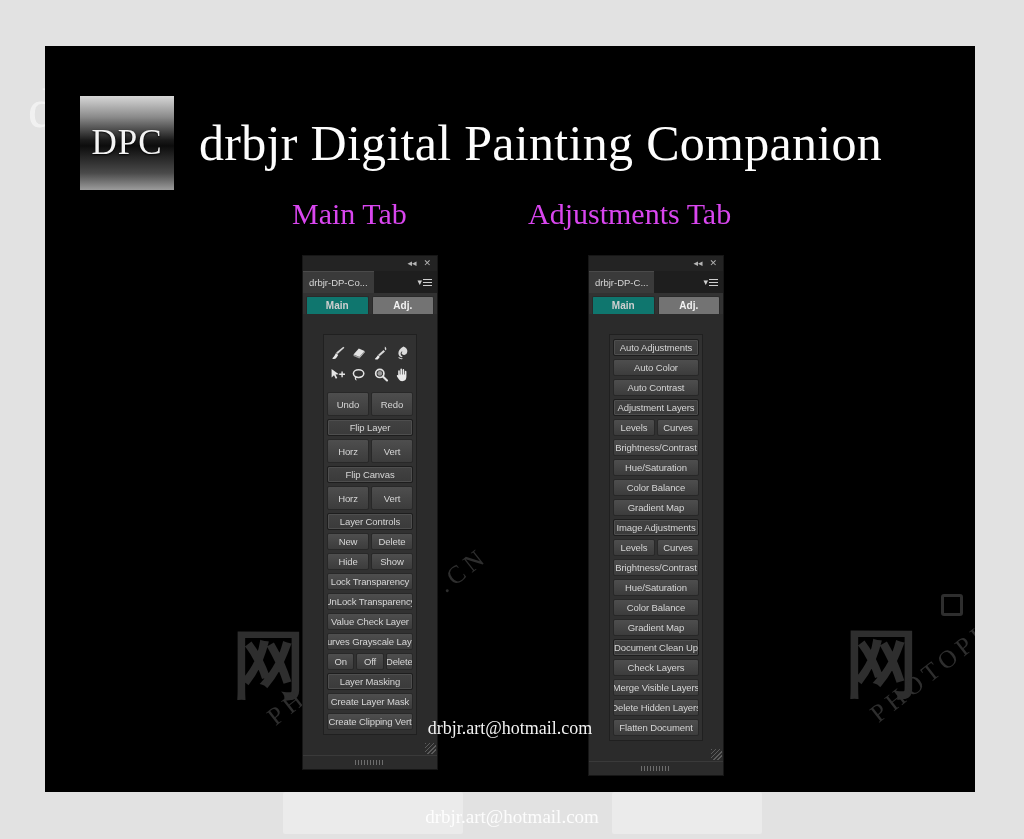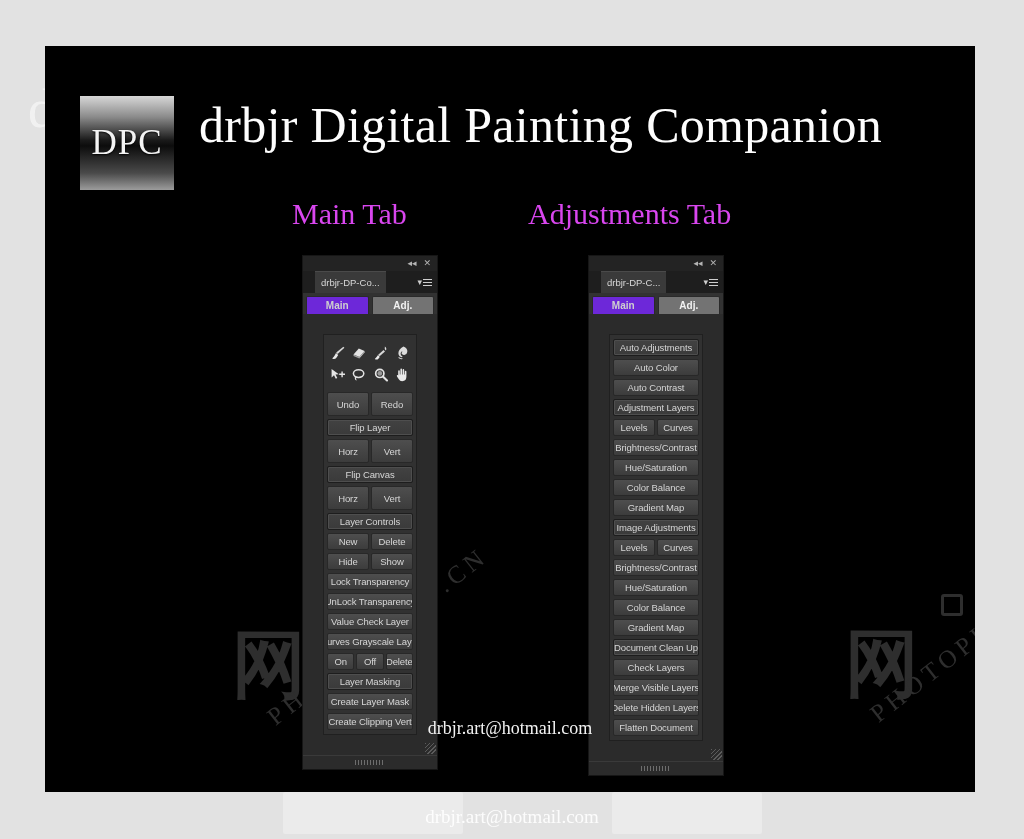--- a/index.html
+++ b/index.html
@@ -97,20 +97,21 @@
   .wm2 { left: 800px; top: 540px; }
   .wm2 .wm-cjk { position: absolute; left: 0px; top: 40px; }
   .wm2 .wm-dot { position: absolute; left: 20px; top: 120px; }
   .wm2 .wm-box { position: absolute; left: 96px; top: 8px; }
 
   
   #header {
     position: absolute;
     left: 35px; top: 50px;
     display: flex;
+    align-items: center;
     z-index: 4;
   }
   #dpc-logo {
     width: 94px;
     height: 94px;
     background: linear-gradient(to bottom,
         #d7d7d7 0%, #8c8c8c 22%, #1a1a1a 47%,
         #0c0c0c 53%, #4a4a4a 82%, #9c9c9c 100%);
     display: flex;
     align-items: center;
@@ -173,21 +174,20 @@
     line-height: 1;
     cursor: pointer;
   }
 
   .panel-tabrow {
     height: 22px;
     background: #1e1e1e;
     display: flex;
     align-items: stretch;
     position: relative;
-    padding-left: 12px;
   }
   .panel-tabname {
     background: #3a3a3a;
     color: #d8d8d8;
     font-size: 9.5px;
     display: flex;
     align-items: center;
     padding: 0 6px;
     border-top: 1px solid #4a4a4a;
     white-space: nowrap;
@@ -221,21 +221,21 @@
   }
   .tab {
     flex: 1;
     height: 18px;
     display: flex;
     align-items: center;
     justify-content: center;
     font-size: 10px;
     font-weight: bold;
     color: #cfcfcf;
-    background: #6d28d9;
+    background: #0f766e;
     border-radius: 2px 2px 0 0;
     border: 1px solid #2a2a2a;
     border-bottom: none;
     cursor: pointer;
   }
   .tab.active {
     background: #737373;
     color: #f2f2f2;
   }
 

